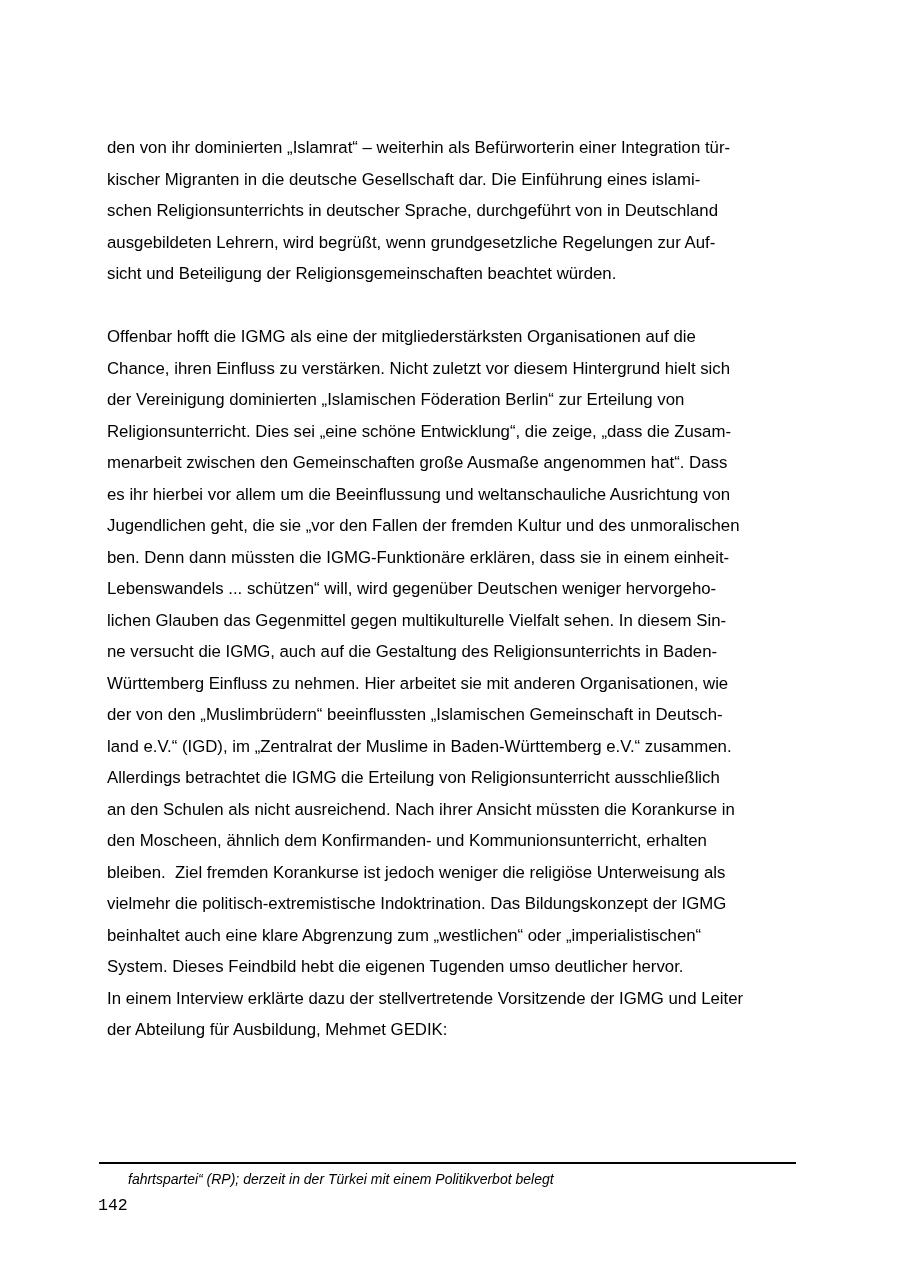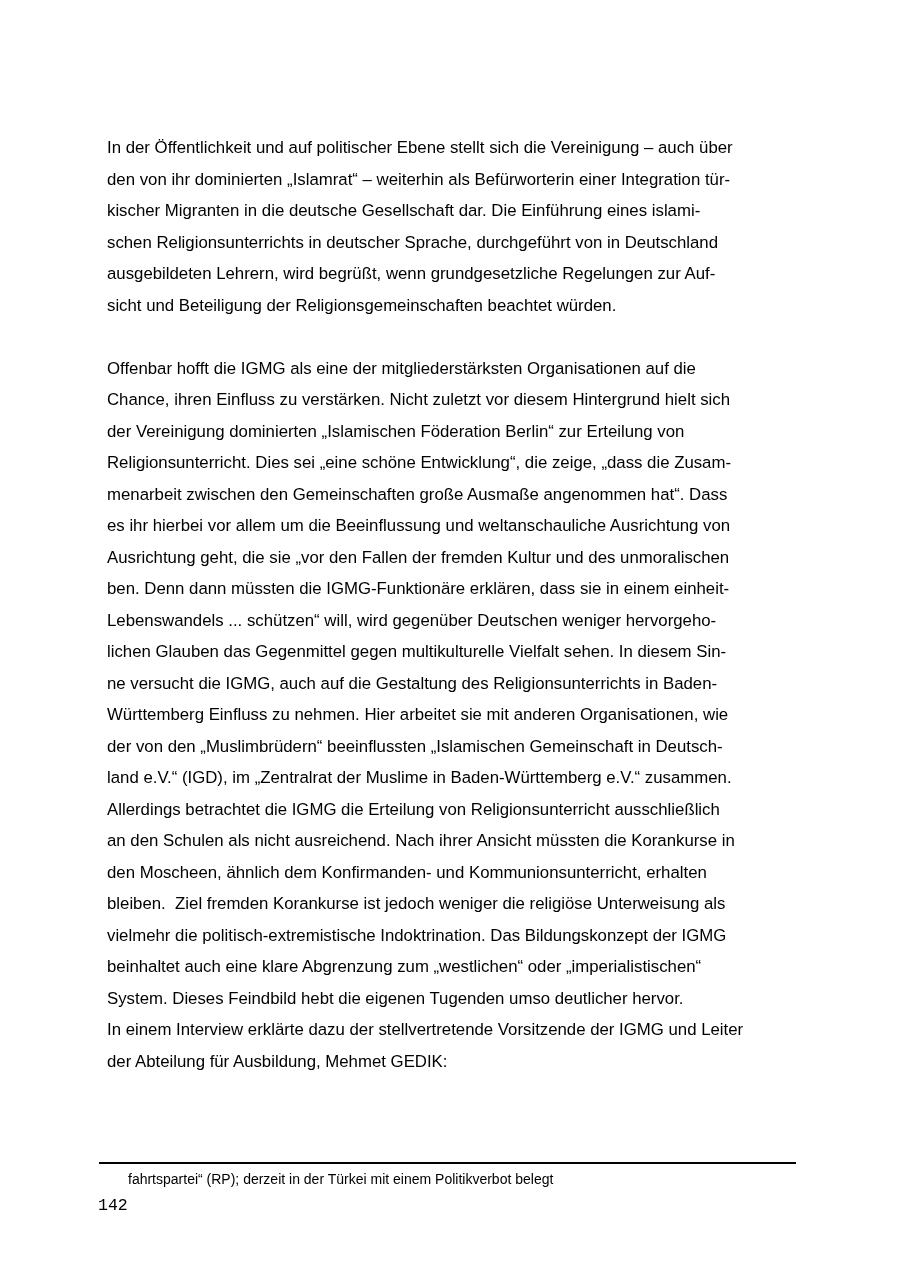--- a/index.html
+++ b/index.html
@@ -42,52 +42,52 @@
   }
   .footnote-text {
     position: absolute;
     left: 128px;
     top: 1170px;
     font-family: "Liberation Sans", sans-serif;
     font-size: 14px;
     line-height: 18px;
     color: #000000;
     white-space: pre;
+    font-style: italic;
   }
   .page-number {
     position: absolute;
     left: 98px;
     top: 1196px;
     font-family: Liberation Mono, monospace;
     font-size: 16.5px;
     color: #000000;
   }
 </style>
 </head>
 <body>
 
 <div class="page">
 
   <div class="text-column">
       <div class="para">
-        <div class="line"><span>In der Öffentlichkeit und auf politischer Ebene stellt sich die Vereinigung – auch über</span></div>
         <div class="line"><span>den von ihr dominierten „Islamrat“ – weiterhin als Befürworterin einer Integration tür-</span></div>
         <div class="line"><span>kischer Migranten in die deutsche Gesellschaft dar. Die Einführung eines islami-</span></div>
         <div class="line"><span>schen Religionsunterrichts in deutscher Sprache, durchgeführt von in Deutschland</span></div>
         <div class="line"><span>ausgebildeten Lehrern, wird begrüßt, wenn grundgesetzliche Regelungen zur Auf-</span></div>
         <div class="line"><span>sicht und Beteiligung der Religionsgemeinschaften beachtet würden.</span></div>
       </div>
       <div class="para">
         <div class="line"><span>Offenbar hofft die IGMG als eine der mitgliederstärksten Organisationen auf die</span></div>
         <div class="line"><span>Chance, ihren Einfluss zu verstärken. Nicht zuletzt vor diesem Hintergrund hielt sich</span></div>
         <div class="line"><span>der Vereinigung dominierten </span><span class="seg-b">„Islamischen Föderation Berlin“</span><span> zur Erteilung von</span></div>
         <div class="line"><span>Religionsunterricht. Dies sei </span><span class="seg-i">„eine schöne Entwicklung“</span><span>, die zeige, </span><span class="seg-i">„dass die Zusam-</span></div>
         <div class="line"><span class="seg-i">menarbeit zwischen den Gemeinschaften große Ausmaße angenommen hat“</span><span>. Dass</span></div>
         <div class="line"><span>es ihr hierbei vor allem um die Beeinflussung und weltanschauliche Ausrichtung von</span></div>
-        <div class="line"><span>Ausrichtung geht, die sie </span><span class="seg-i">„vor den Fallen der fremden Kultur und des unmoralischen</span></div>
+        <div class="line"><span>Jugendlichen geht, die sie </span><span class="seg-i">„vor den Fallen der fremden Kultur und des unmoralischen</span></div>
         <div class="line"><span>ben. Denn dann müssten die IGMG-Funktionäre erklären, dass sie in einem einheit-</span></div>
         <div class="line"><span class="seg-i">Lebenswandels ... schützen“</span><span> will, wird gegenüber Deutschen weniger hervorgeho-</span></div>
         <div class="line"><span>lichen Glauben das Gegenmittel gegen multikulturelle Vielfalt sehen. In diesem Sin-</span></div>
         <div class="line"><span>ne versucht die IGMG, auch auf die Gestaltung des Religionsunterrichts in Baden-</span></div>
         <div class="line"><span>Württemberg Einfluss zu nehmen. Hier arbeitet sie mit anderen Organisationen, wie</span></div>
         <div class="line"><span>der von den „Muslimbrüdern“ beeinflussten „Islamischen Gemeinschaft in Deutsch-</span></div>
         <div class="line"><span>land e.V.“ (IGD), im „Zentralrat der Muslime in Baden-Württemberg e.V.“ zusammen.</span></div>
         <div class="line"><span>Allerdings betrachtet die IGMG die Erteilung von Religionsunterricht ausschließlich</span></div>
         <div class="line"><span>an den Schulen als nicht ausreichend. Nach ihrer Ansicht müssten die Korankurse in</span></div>
         <div class="line"><span>den Moscheen, ähnlich dem Konfirmanden- und Kommunionsunterricht, erhalten</span></div>

